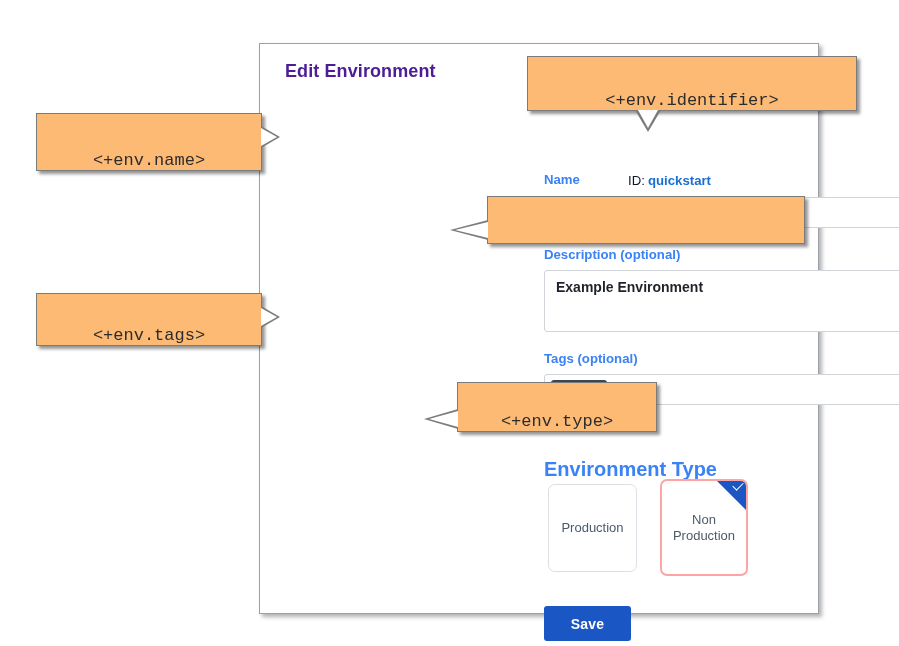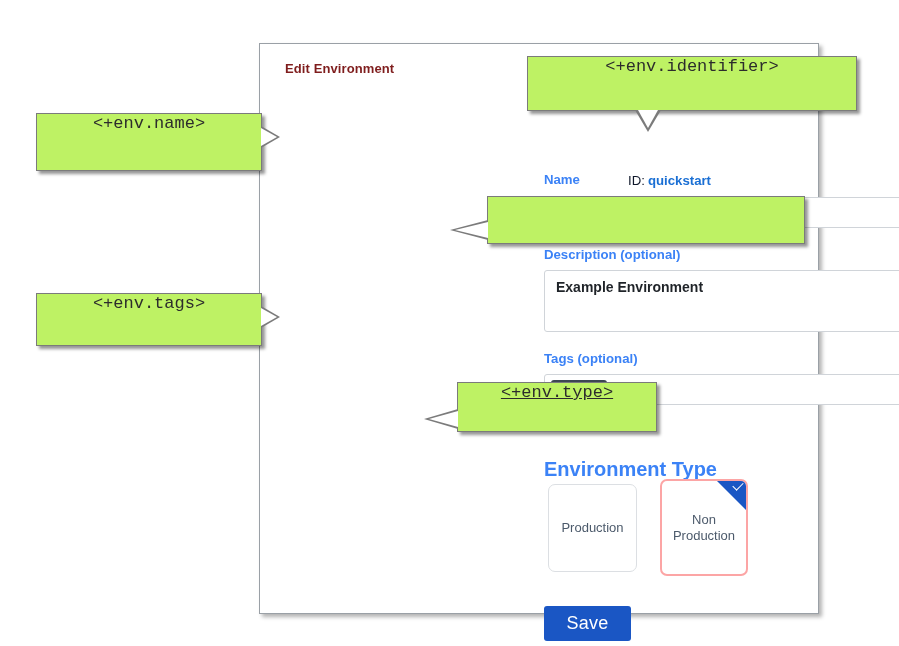--- a/index.html
+++ b/index.html
@@ -25,23 +25,23 @@
     background: #ffffff;
     border: 1px solid #9aa0a6;
     box-sizing: border-box;
     box-shadow: 3px 3px 4px rgba(0,0,0,0.30);
   }
 
   .panel-title {
     position: absolute;
     left: 25px;
     top: 17px;
-    font-size: 13px;
-    font-weight: bold;
-    color: #7f1d1d;
+    font-size: 18px;
+    font-weight: bold;
+    color: #4c1d95;
     letter-spacing: 0.1px;
   }
 
   
   .field-label {
     position: absolute;
     font-size: 13.2px;
     color: #3b82f6;
     font-weight: bold;
     white-space: nowrap;
@@ -195,34 +195,34 @@
     position: absolute;
     left: 284px;
     top: 562px;
     width: 87px;
     height: 35px;
     background: #1a56c4;
     border: none;
     border-radius: 3px;
     color: #ffffff;
     font-family: "Liberation Sans", sans-serif;
-    font-size: 18px;
-    font-weight: normal;
+    font-size: 14px;
+    font-weight: bold;
     cursor: pointer;
     letter-spacing: 0.2px;
   }
 
   
   .callout {
     position: absolute;
     box-sizing: border-box;
-    background: #bef264;
+    background: #fdba74;
     border: 1.4px solid #7b7b7b;
     display: flex;
-    align-items: flex-start;
+    align-items: flex-end;
     justify-content: center;
     font-family: "Liberation Mono", monospace;
     font-size: 17px;
     color: #2c2c2c;
     box-shadow: 3px 3px 3px rgba(0,0,0,0.42);
     letter-spacing: 0px;
     white-space: nowrap;
   }
 
   
@@ -281,21 +281,21 @@
     border-bottom: 10px solid transparent;
     border-right: 38px solid #7b7b7b;
   }
   #callout-description .tail-in {
     left: -33px; bottom: 5px;
     border-top: 8px solid transparent;
     border-bottom: 8px solid transparent;
     border-right: 33px solid #ffffff;
   }
 
-  #callout-type { left: 457px; top: 382px; width: 200px; height: 50px; text-decoration: underline; }
+  #callout-type { left: 457px; top: 382px; width: 200px; height: 50px; }
   #callout-type .tail-out {
     left: -34px; bottom: 2px;
     border-top: 10px solid transparent;
     border-bottom: 10px solid transparent;
     border-right: 34px solid #7b7b7b;
   }
   #callout-type .tail-in {
     left: -29px; bottom: 4px;
     border-top: 8px solid transparent;
     border-bottom: 8px solid transparent;

